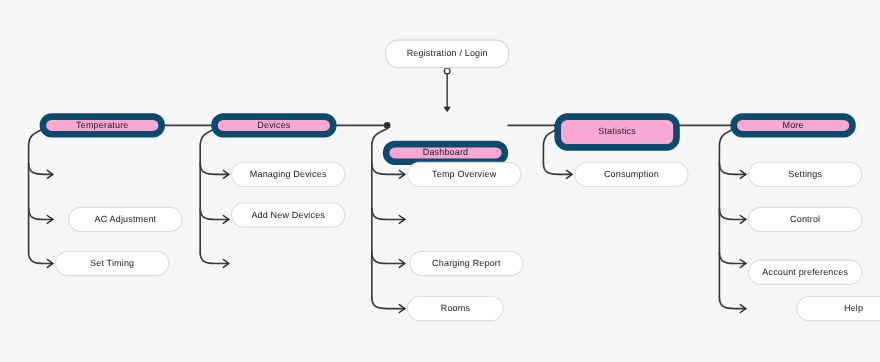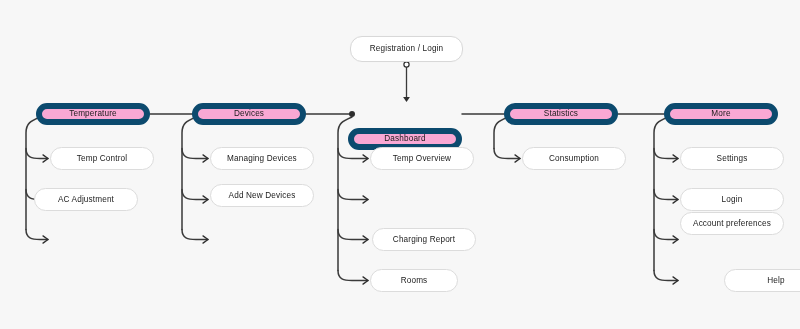--- a/index.html
+++ b/index.html
@@ -131,29 +131,29 @@
       <path d="M 673 235.9 L 678 239.5 L 673 243.1" class="arrowhead"></path>
       <path d="M 654 270.5 C 654 279.5, 660 280.5, 668 280.5 L 678 280.5" class="link-path"></path>
       <path d="M 673 276.9 L 678 280.5 L 673 284.1" class="arrowhead"></path>
       <circle cx="668" cy="114" r="3" class="dot-filled"></circle>
       <path d="M 406.5 65 L 406.5 100" class="link-path thin"></path>
       <circle cx="406.5" cy="64.5" r="2.6" class="dot-hollow"></circle>
       <path d="M 403.1 97 L 406.5 102 L 409.9 97 Z" class="arrowhead-solid"></path>
     </svg>
 <div class="node root" style="left: 350px; top: 36px; width: 113px; height: 26px;">Registration / Login</div>
     <div class="node section" style="left: 36px; top: 103px; width: 114px; height: 22px;">Temperature</div>
-    <div class="node leaf" style="left: 50px; top: 147px; width: 104px; height: 23px;">Temp Control</div>
-    <div class="node leaf" style="left: 34px; top: 188px; width: 104px; height: 23px;">AC Adjustment</div>
+    <div class="node leaf" style="left: 62px; top: 188px; width: 104px; height: 23px;">AC Adjustment</div>
+    <div class="node leaf" style="left: 50px; top: 228px; width: 104px; height: 23px;">Set Timing</div>
     <div class="node section" style="left: 192px; top: 103px; width: 114px; height: 22px;">Devices</div>
     <div class="node leaf" style="left: 210px; top: 147px; width: 104px; height: 23px;">Managing Devices</div>
     <div class="node leaf" style="left: 210px; top: 184px; width: 104px; height: 23px;">Add New Devices</div>
     <div class="node section" style="left: 348px; top: 103px; width: 114px; height: 22px; margin-top: 25px;">Dashboard</div>
     <div class="node leaf" style="left: 370px; top: 147px; width: 104px; height: 23px;">Temp Overview</div>
     <div class="node leaf" style="left: 372px; top: 228px; width: 104px; height: 23px;">Charging Report</div>
     <div class="node leaf" style="left: 370px; top: 269px; width: 88px; height: 23px;">Rooms</div>
-    <div class="node section" style="left: 504px; top: 103px; width: 114px; height: 22px;">Statistics</div>
+    <div class="node section" style="left: 504px; top: 103px; width: 114px; height: 34px;">Statistics</div>
     <div class="node leaf" style="left: 522px; top: 147px; width: 104px; height: 23px;">Consumption</div>
     <div class="node section" style="left: 664px; top: 103px; width: 114px; height: 22px;">More</div>
     <div class="node leaf" style="left: 680px; top: 147px; width: 104px; height: 23px;">Settings</div>
-    <div class="node leaf" style="left: 680px; top: 188px; width: 104px; height: 23px;">Login</div>
-    <div class="node leaf" style="left: 680px; top: 212px; width: 104px; height: 23px;">Account preferences</div>
+    <div class="node leaf" style="left: 680px; top: 188px; width: 104px; height: 23px;">Control</div>
+    <div class="node leaf" style="left: 680px; top: 236px; width: 104px; height: 23px;">Account preferences</div>
     <div class="node leaf" style="left: 680px; top: 269px; width: 104px; height: 23px; margin-left: 44px;">Help</div>
   </div>
 
 </body></html>

